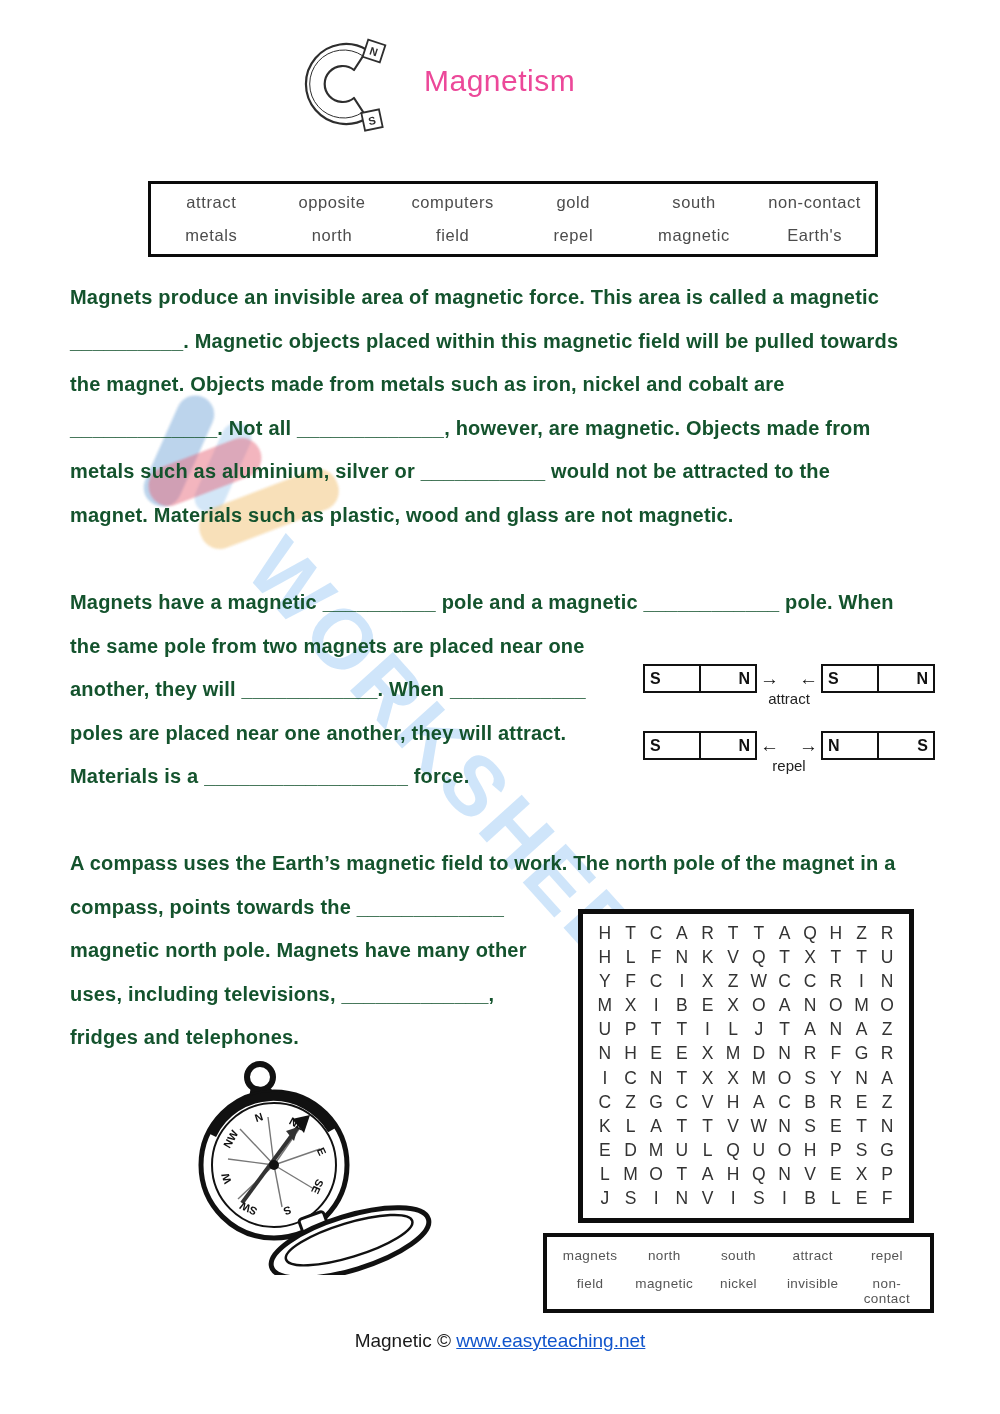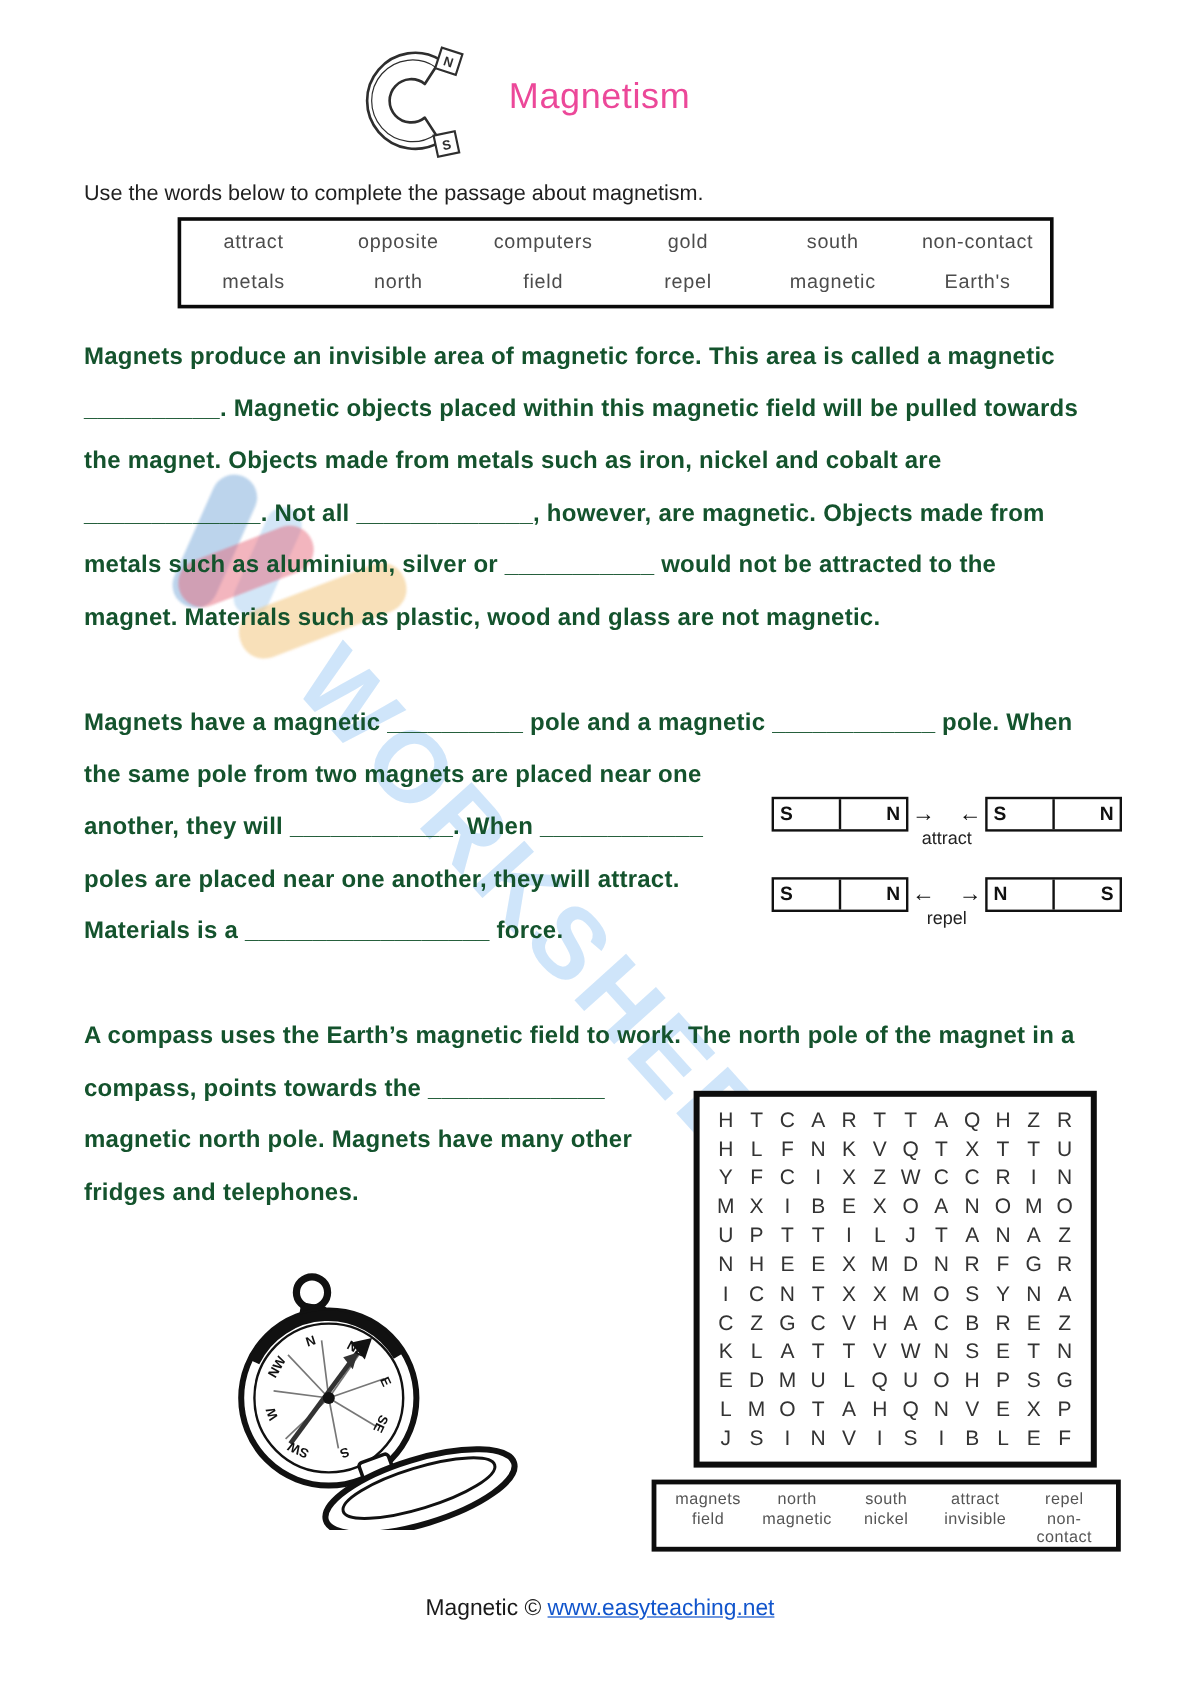--- a/index.html
+++ b/index.html
@@ -61,21 +61,21 @@
   
   .word-search {
     position:absolute; left:578px; top:909px; width:336px; height:314px;
     border:5px solid #0d0d0d; background:#fff;
     display:flex; flex-direction:column; padding:7px 9px;
   }
   .ws-row { flex:1; display:grid; grid-template-columns:repeat(12,1fr); align-items:center; }
   .ws-row span { text-align:center; font-size:17.5px; color:#333; }
   
   .search-words {
-    position:absolute; left:543px; top:1233px; width:391px; height:60px;
+    position:absolute; left:543px; top:1233px; width:391px; height:80px;
     border:4px solid #0d0d0d; background:#fff;
     display:grid; grid-template-rows:1fr 1fr; align-items:center; padding:1px 6px;
   }
   .sw-row { display:grid; grid-template-columns:repeat(5,1fr); }
   .sw-row span { text-align:center; font-size:13.5px; color:#555; letter-spacing:0.4px; }
   
   .compass { position:absolute; left:182px; top:1055px; }
   
   .footer { position:absolute; left:0; top:1330px; width:100%; text-align:center; font-size:19px; color:#1a1a1a; }
   .footer a { color:#1155cc; text-decoration:underline; }
@@ -102,21 +102,20 @@
         <rect x="-9" y="-9" width="18" height="18" fill="#fff" stroke="#2e2e2e" stroke-width="1.8"></rect>
         <text x="0" y="4.5" text-anchor="middle" font-size="11" font-weight="bold" fill="#2e2e2e">N</text>
       </g>
       <g transform="translate(78,86) rotate(-12)">
         <rect x="-9" y="-9" width="18" height="18" fill="#fff" stroke="#2e2e2e" stroke-width="1.8"></rect>
         <text x="0" y="4.5" text-anchor="middle" font-size="11" font-weight="bold" fill="#2e2e2e">S</text>
       </g>
     </svg>
     <div class="page-title">Magnetism</div>
 
-    <div class="instruction">Use the words below to complete the passage about magnetism.</div>
 
     <div class="word-bank">
       <div class="bank-row">
           <span>attract</span>
           <span>opposite</span>
           <span>computers</span>
           <span>gold</span>
           <span>south</span>
           <span>non-contact</span>
         </div>
@@ -180,20 +179,21 @@
       <div class="bar-magnet">
         <div class="half pole-left">N</div>
         <div class="half pole-right">S</div>
       </div>
     </div>
 
     <div class="passage p3">
         <span>A compass uses the Earth’s magnetic field to work. The north pole of the magnet in a</span>
         <span>compass, points towards the _____________</span>
         <span>magnetic north pole. Magnets have many other</span>
+        <span>uses, including televisions, _____________,</span>
         <span>fridges and telephones.</span>
       </div>
 
     <div class="word-search">
         <div class="ws-row">
           <span>H</span>
           <span>T</span>
           <span>C</span>
           <span>A</span>
           <span>R</span>

